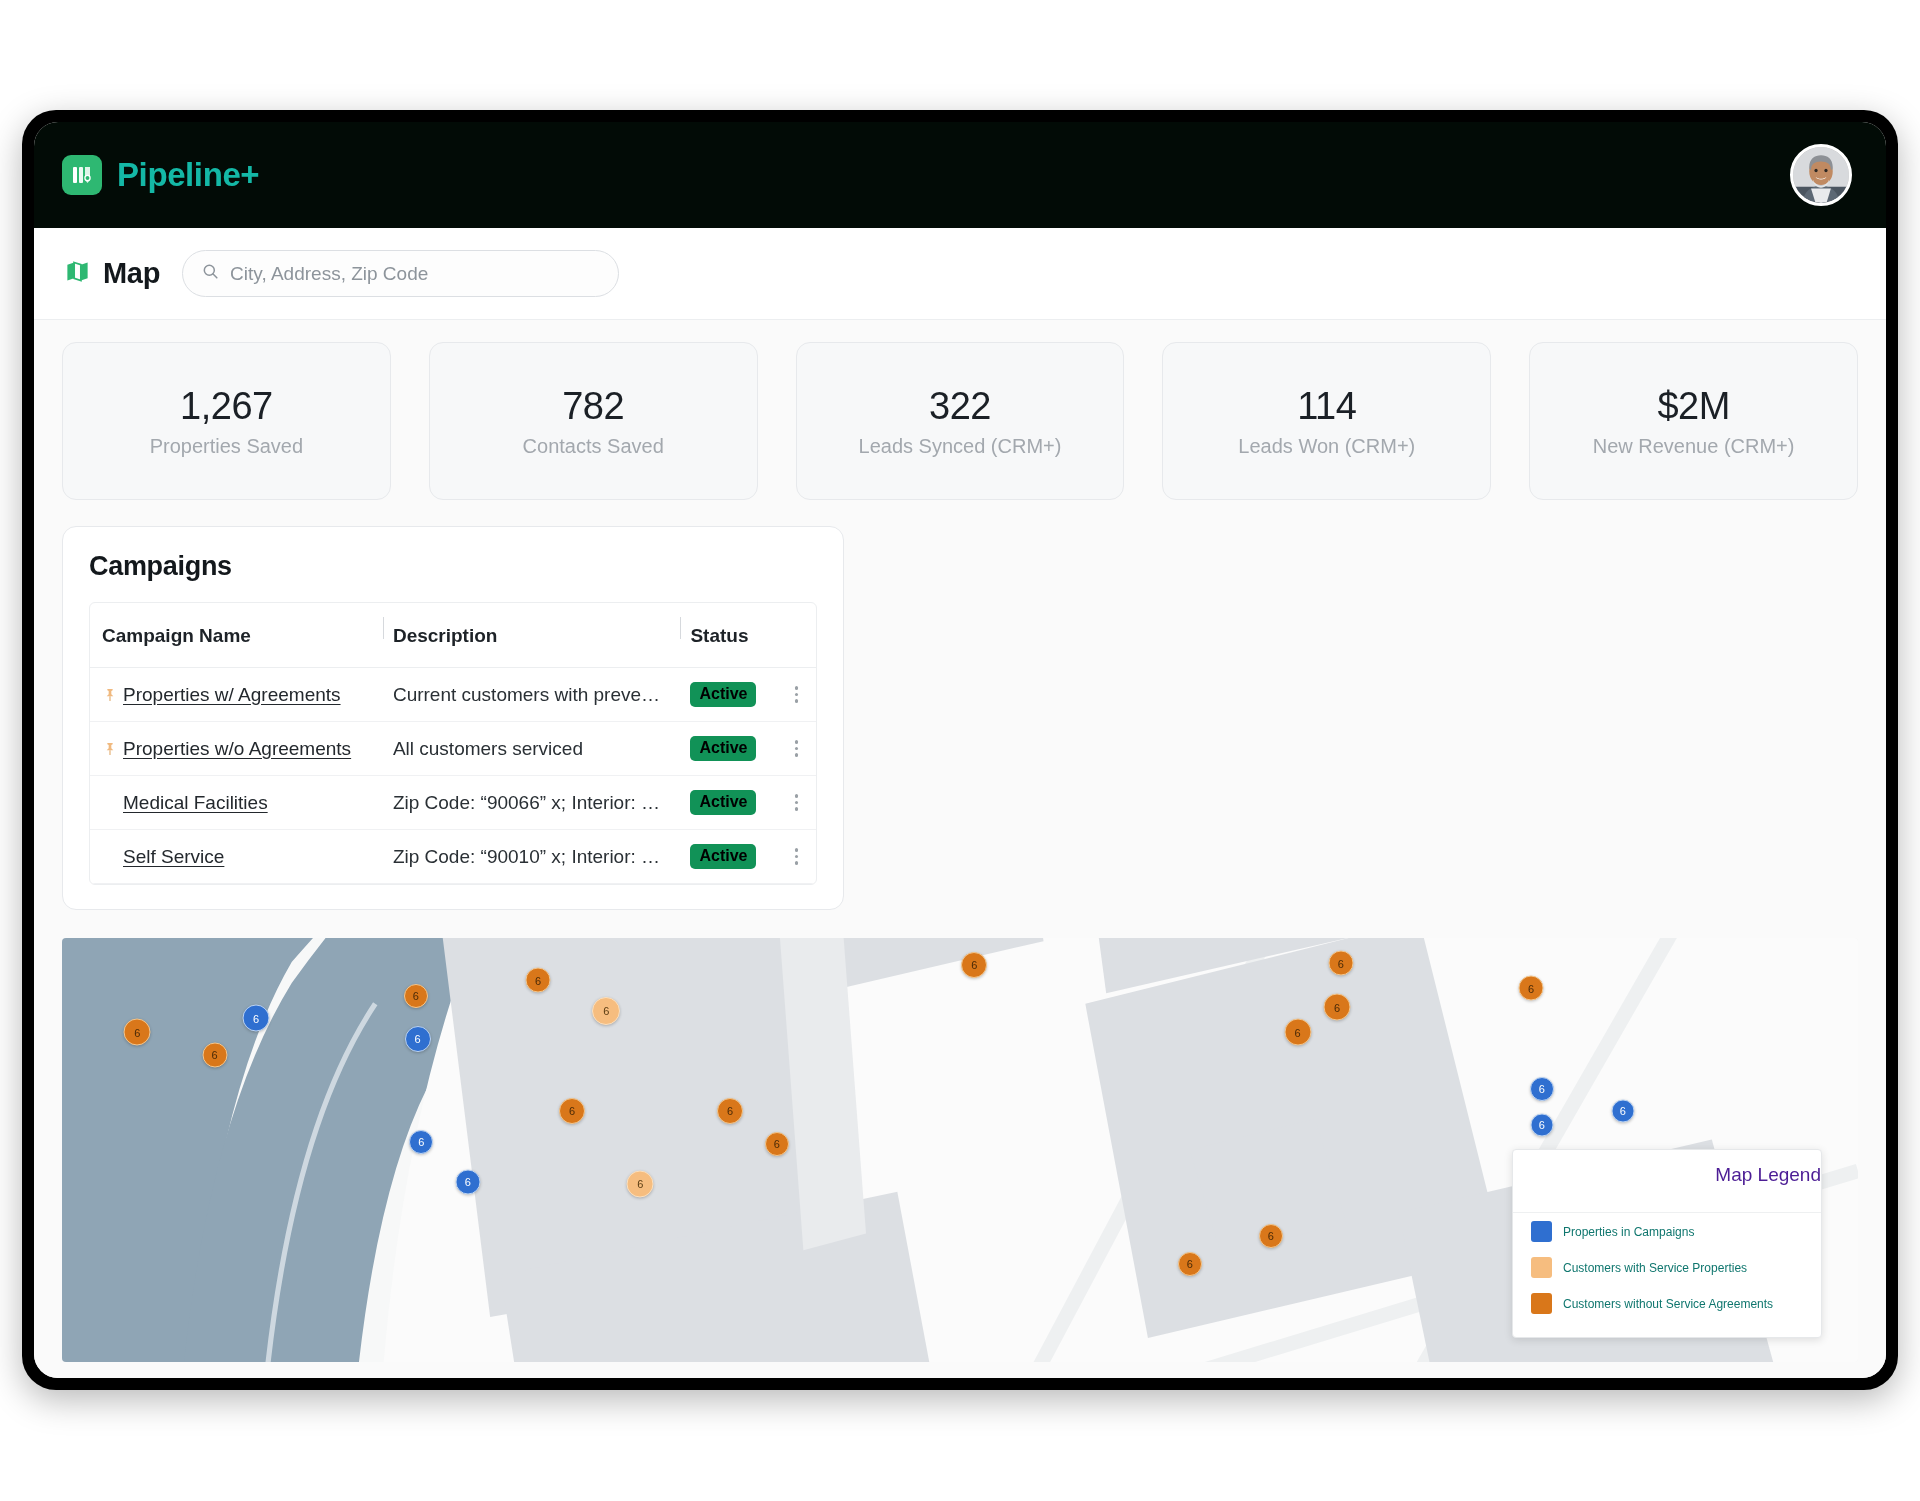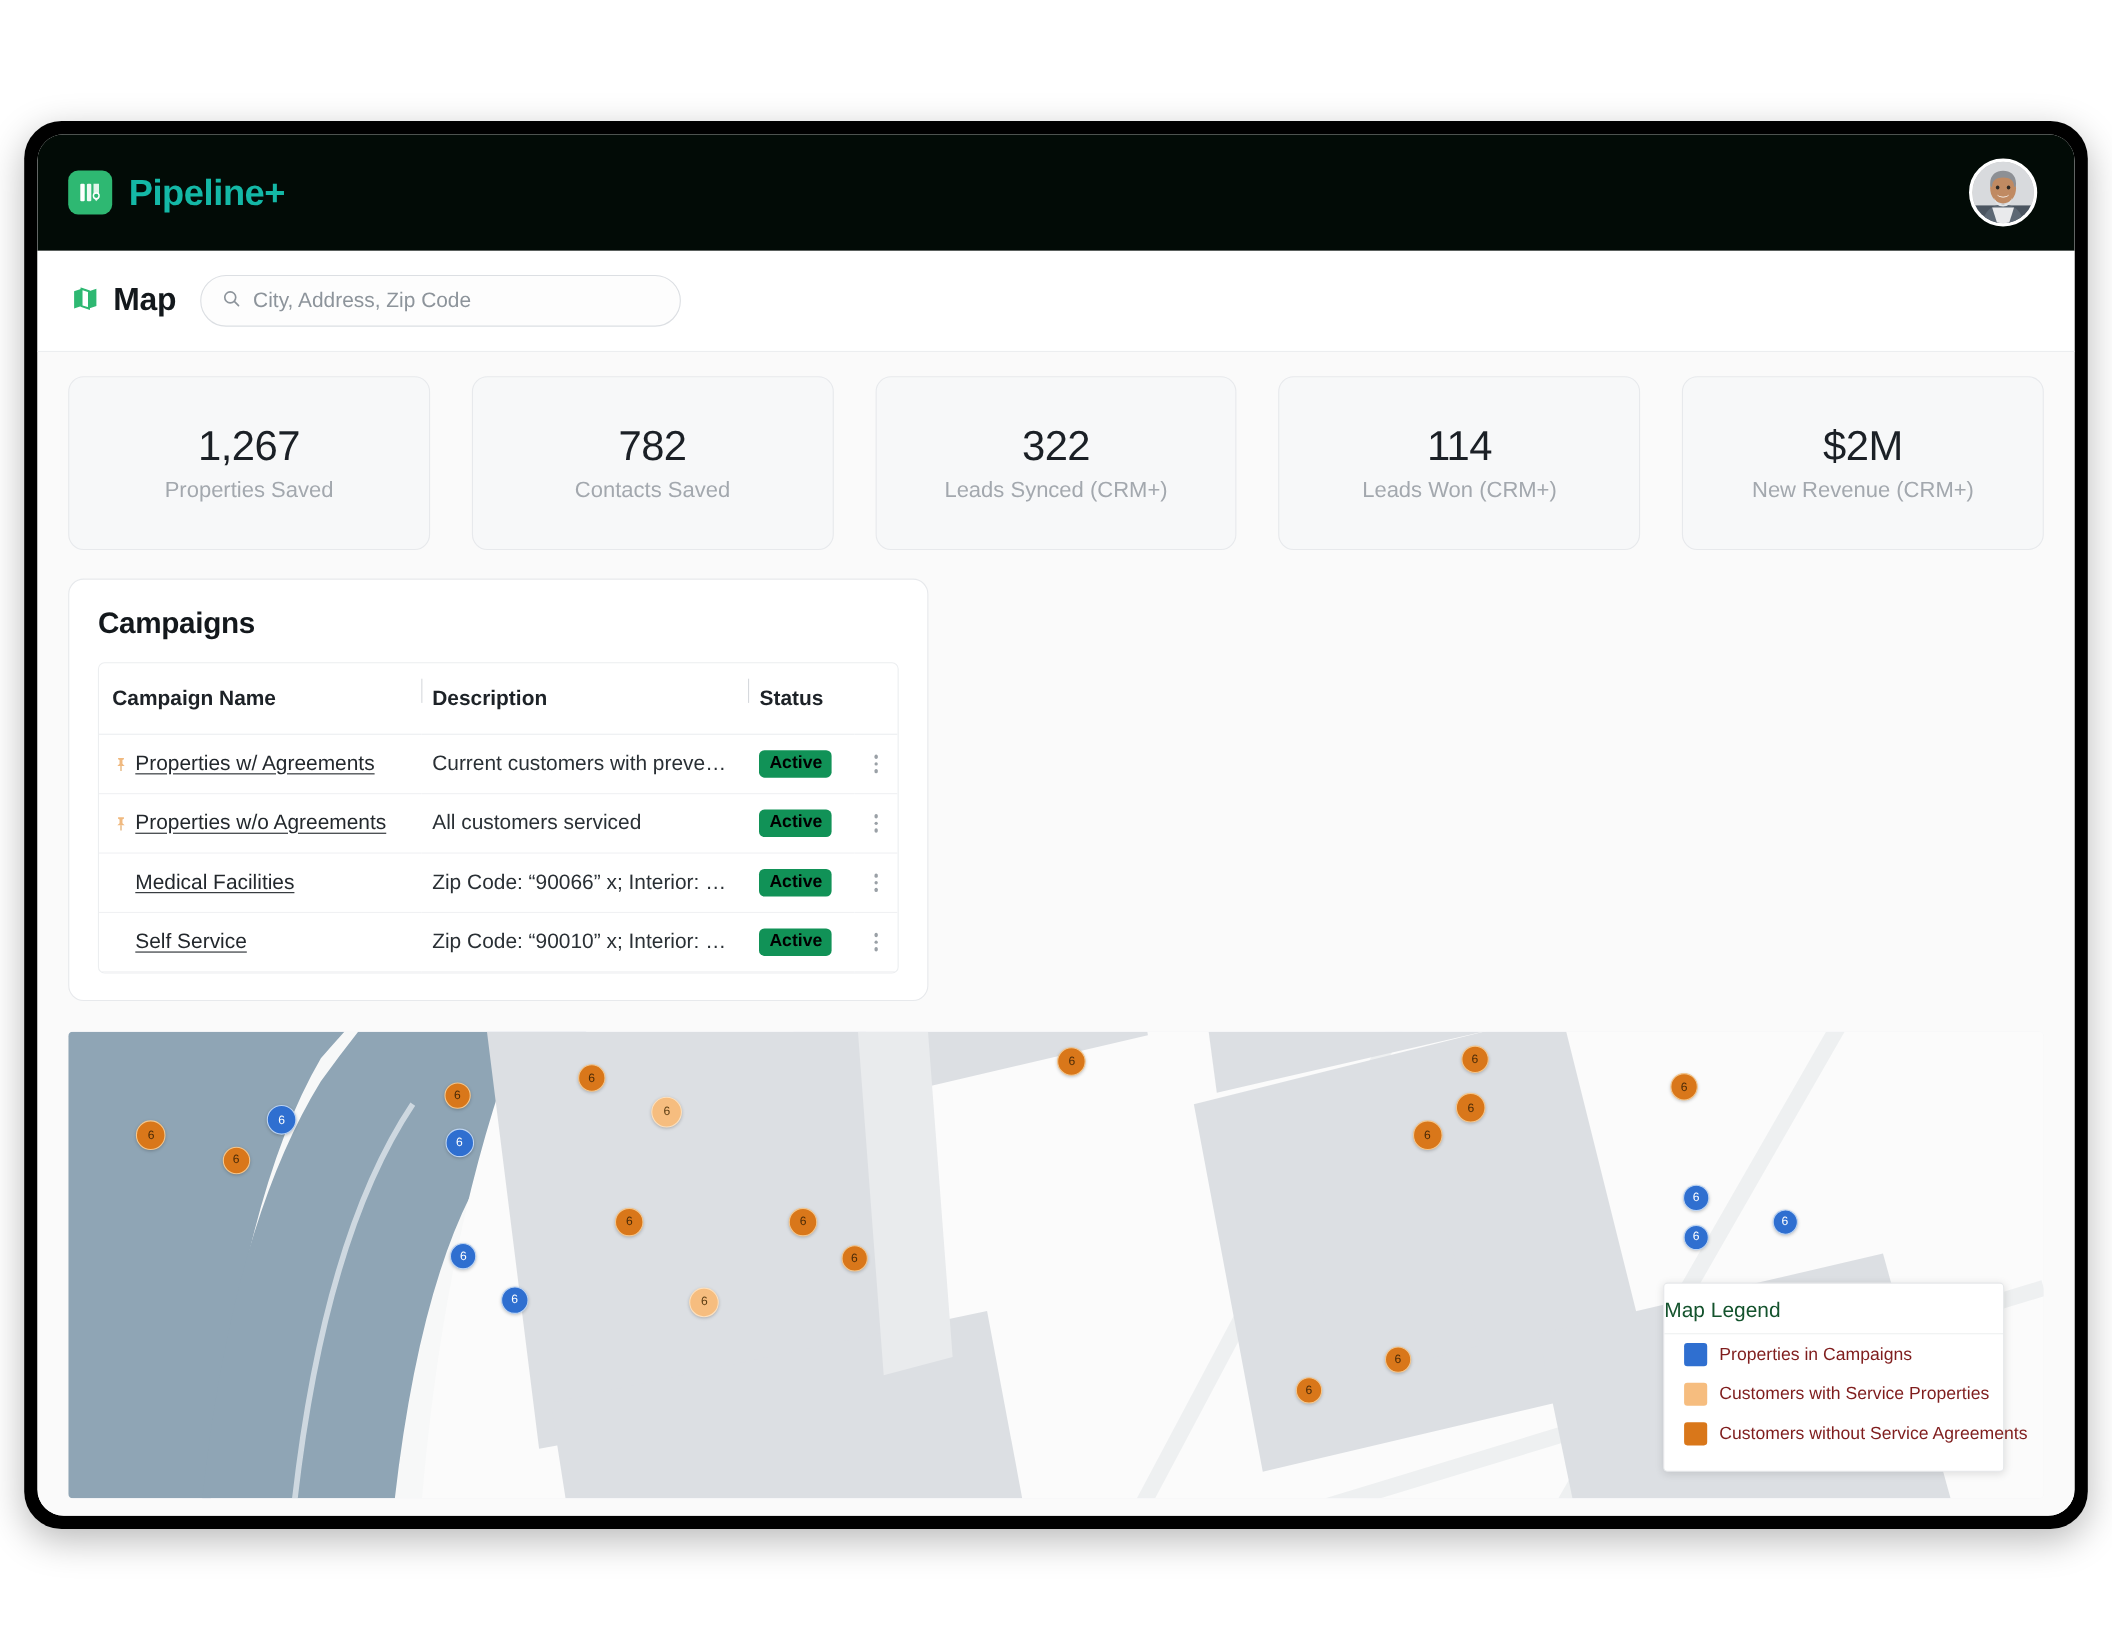--- a/index.html
+++ b/index.html
@@ -235,31 +235,31 @@
     position: absolute;
     right: 36px; bottom: 24px;
     width: 310px;
     background: #ffffff;
     border: 1px solid #e6e8ea;
     border-radius: 4px;
     box-shadow: 0 2px 8px rgba(0,0,0,0.12);
     padding: 0 0 16px 0;
   }
   #legend-title {
-    text-align: left;
-    font-size: 19px; color: #14532d;
-    padding: 14px 0 9px 0;
+    text-align: right;
+    font-size: 19px; color: #4c1d95;
+    padding: 14px 0 26px 0;
     border-bottom: 1px solid #eef0f1;
   }
   .legend-row {
     display: flex; align-items: center; gap: 11px;
     padding: 8px 14px 7px 18px;
   }
   .legend-swatch { width: 21px; height: 21px; border-radius: 3px; flex: 0 0 21px; }
-  .legend-label { font-size: 16px; color: #7f1d1d; white-space: nowrap; }
+  .legend-label { font-size: 12px; color: #0f766e; white-space: nowrap; }
 </style>
 </head>
 <body>
 
 <div id="device-frame">
   <div id="device-screen">
 
     <div id="topnav">
       <div id="brand">
         <span id="brand-logo">

